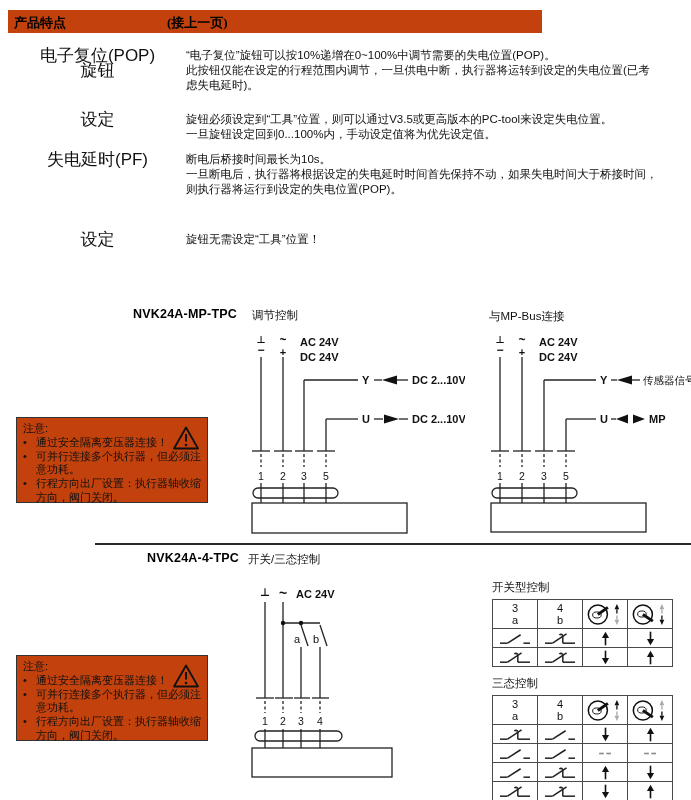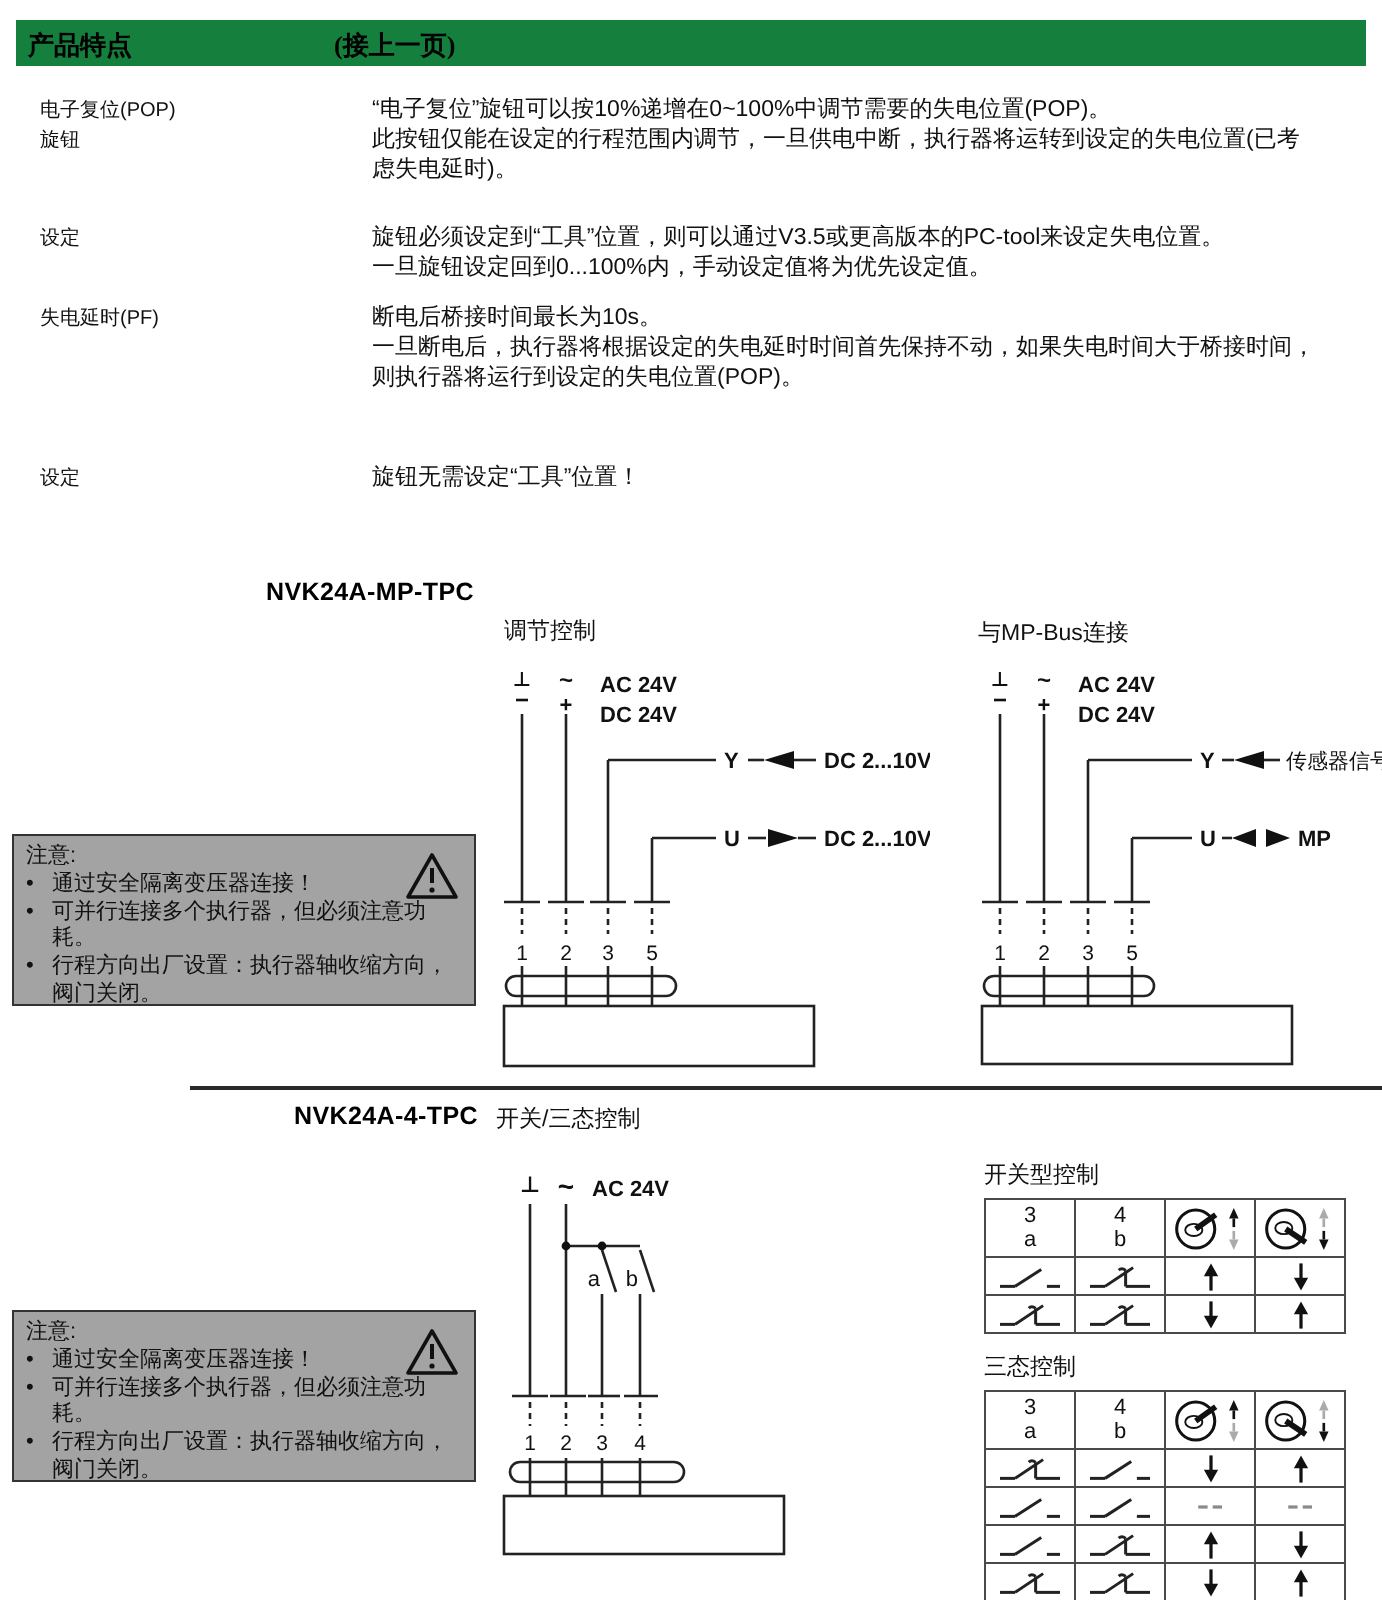--- a/index.html
+++ b/index.html
@@ -1,33 +1,33 @@
 <!DOCTYPE html>
 <html><head>
 <meta charset="utf-8">
 <style>
   * { margin:0; padding:0; box-sizing:border-box; }
   html,body { background:#fff; }
   body { font-family:"Liberation Sans","DejaVu Sans",sans-serif; }
   .page { position:relative; width:691px; height:800px; background:#fff; overflow:hidden; color:#1a1a1a; }
 
-  .bar { position:absolute; left:8px; width:675px; height:23px; background:#15803d; }
+  .bar { position:absolute; left:8px; width:534px; height:23px; background:#c2410c; }
   .bar-title { position:absolute; left:6px; top:4px; font-size:13px; font-weight:bold; color:#000; }
   .bar-sub { position:absolute; left:159px; top:4px; font-size:13px; font-weight:bold; color:#000;font-family:Liberation Serif, serif; }
 
   .feature { position:absolute; left:0; width:691px; }
-  .flabel { position:absolute; left:20px; width:155px; text-align:left; font-size:10px; line-height:15px; color:#111; }
+  .flabel { position:absolute; left:20px; width:155px; text-align:center; font-size:17px; line-height:15px; color:#111; }
   .fbody  { position:absolute; left:186px; width:472px; font-size:11.5px; line-height:15px; color:#111; }
 
   .model  { position:absolute; font-weight:bold; font-size:12.5px; color:#000; letter-spacing:.2px; }
   .dlabel { position:absolute; font-size:11.5px; color:#111; }
 
   .diagram { position:absolute; }
 
-  .note-box { position:absolute; left:6px; width:232px; height:86px; border:1.3px solid #333; padding:4px 6px 4px 6px; font-size:11px; line-height:13.8px; color:#111; background:#a3a3a3; }
+  .note-box { position:absolute; left:16px; width:192px; height:86px; border:1.3px solid #333; padding:4px 6px 4px 6px; font-size:11px; line-height:13.8px; color:#111; background:#c2410c; }
   .bullet { display:flex; }
   .bullet .bdot { width:13px; }
   .bullet .btxt { flex:1; }
   .warn { position:absolute; right:7px; top:7px; }
 
   .divider { position:absolute; left:95px; top:543px; width:596px; height:2px; background:#2a2a2a; }
 
   .ctrl-wrap { position:absolute; left:492px;margin-top:26px; }
   .ctrl-title { font-size:11.5px; margin-bottom:4px; color:#111; }
   table.ctrl-table { border-collapse:collapse; background:#fff; }
@@ -82,21 +82,21 @@
   <div class="feature" style="top:232px">
     <div class="flabel">
       <div>设定</div>
     </div>
     <div class="fbody">
       <div class="para">旋钮无需设定“工具”位置！</div>
     </div>
   </div>
 
 
-  <div class="model" style="left:133px;top:289px">NVK24A-MP-TPC</div>
+  <div class="model" style="left:133px;top:307px">NVK24A-MP-TPC</div>
   <div class="dlabel" style="left:252px;top:308px">调节控制</div>
   <div class="dlabel" style="left:489px;top:309px">与MP-Bus连接</div>
 
   <svg class="diagram" style="left:250px;top:330px" width="215" height="212">
     <g stroke="#222" stroke-width="1.3" fill="none">
       <line x1="11" y1="27" x2="11" y2="121"></line>
         <line x1="33" y1="27" x2="33" y2="121"></line>
       <line x1="54" y1="50" x2="54" y2="121"></line>
         <line x1="76" y1="89" x2="76" y2="121"></line>
       <line x1="54" y1="50" x2="108" y2="50"></line>

